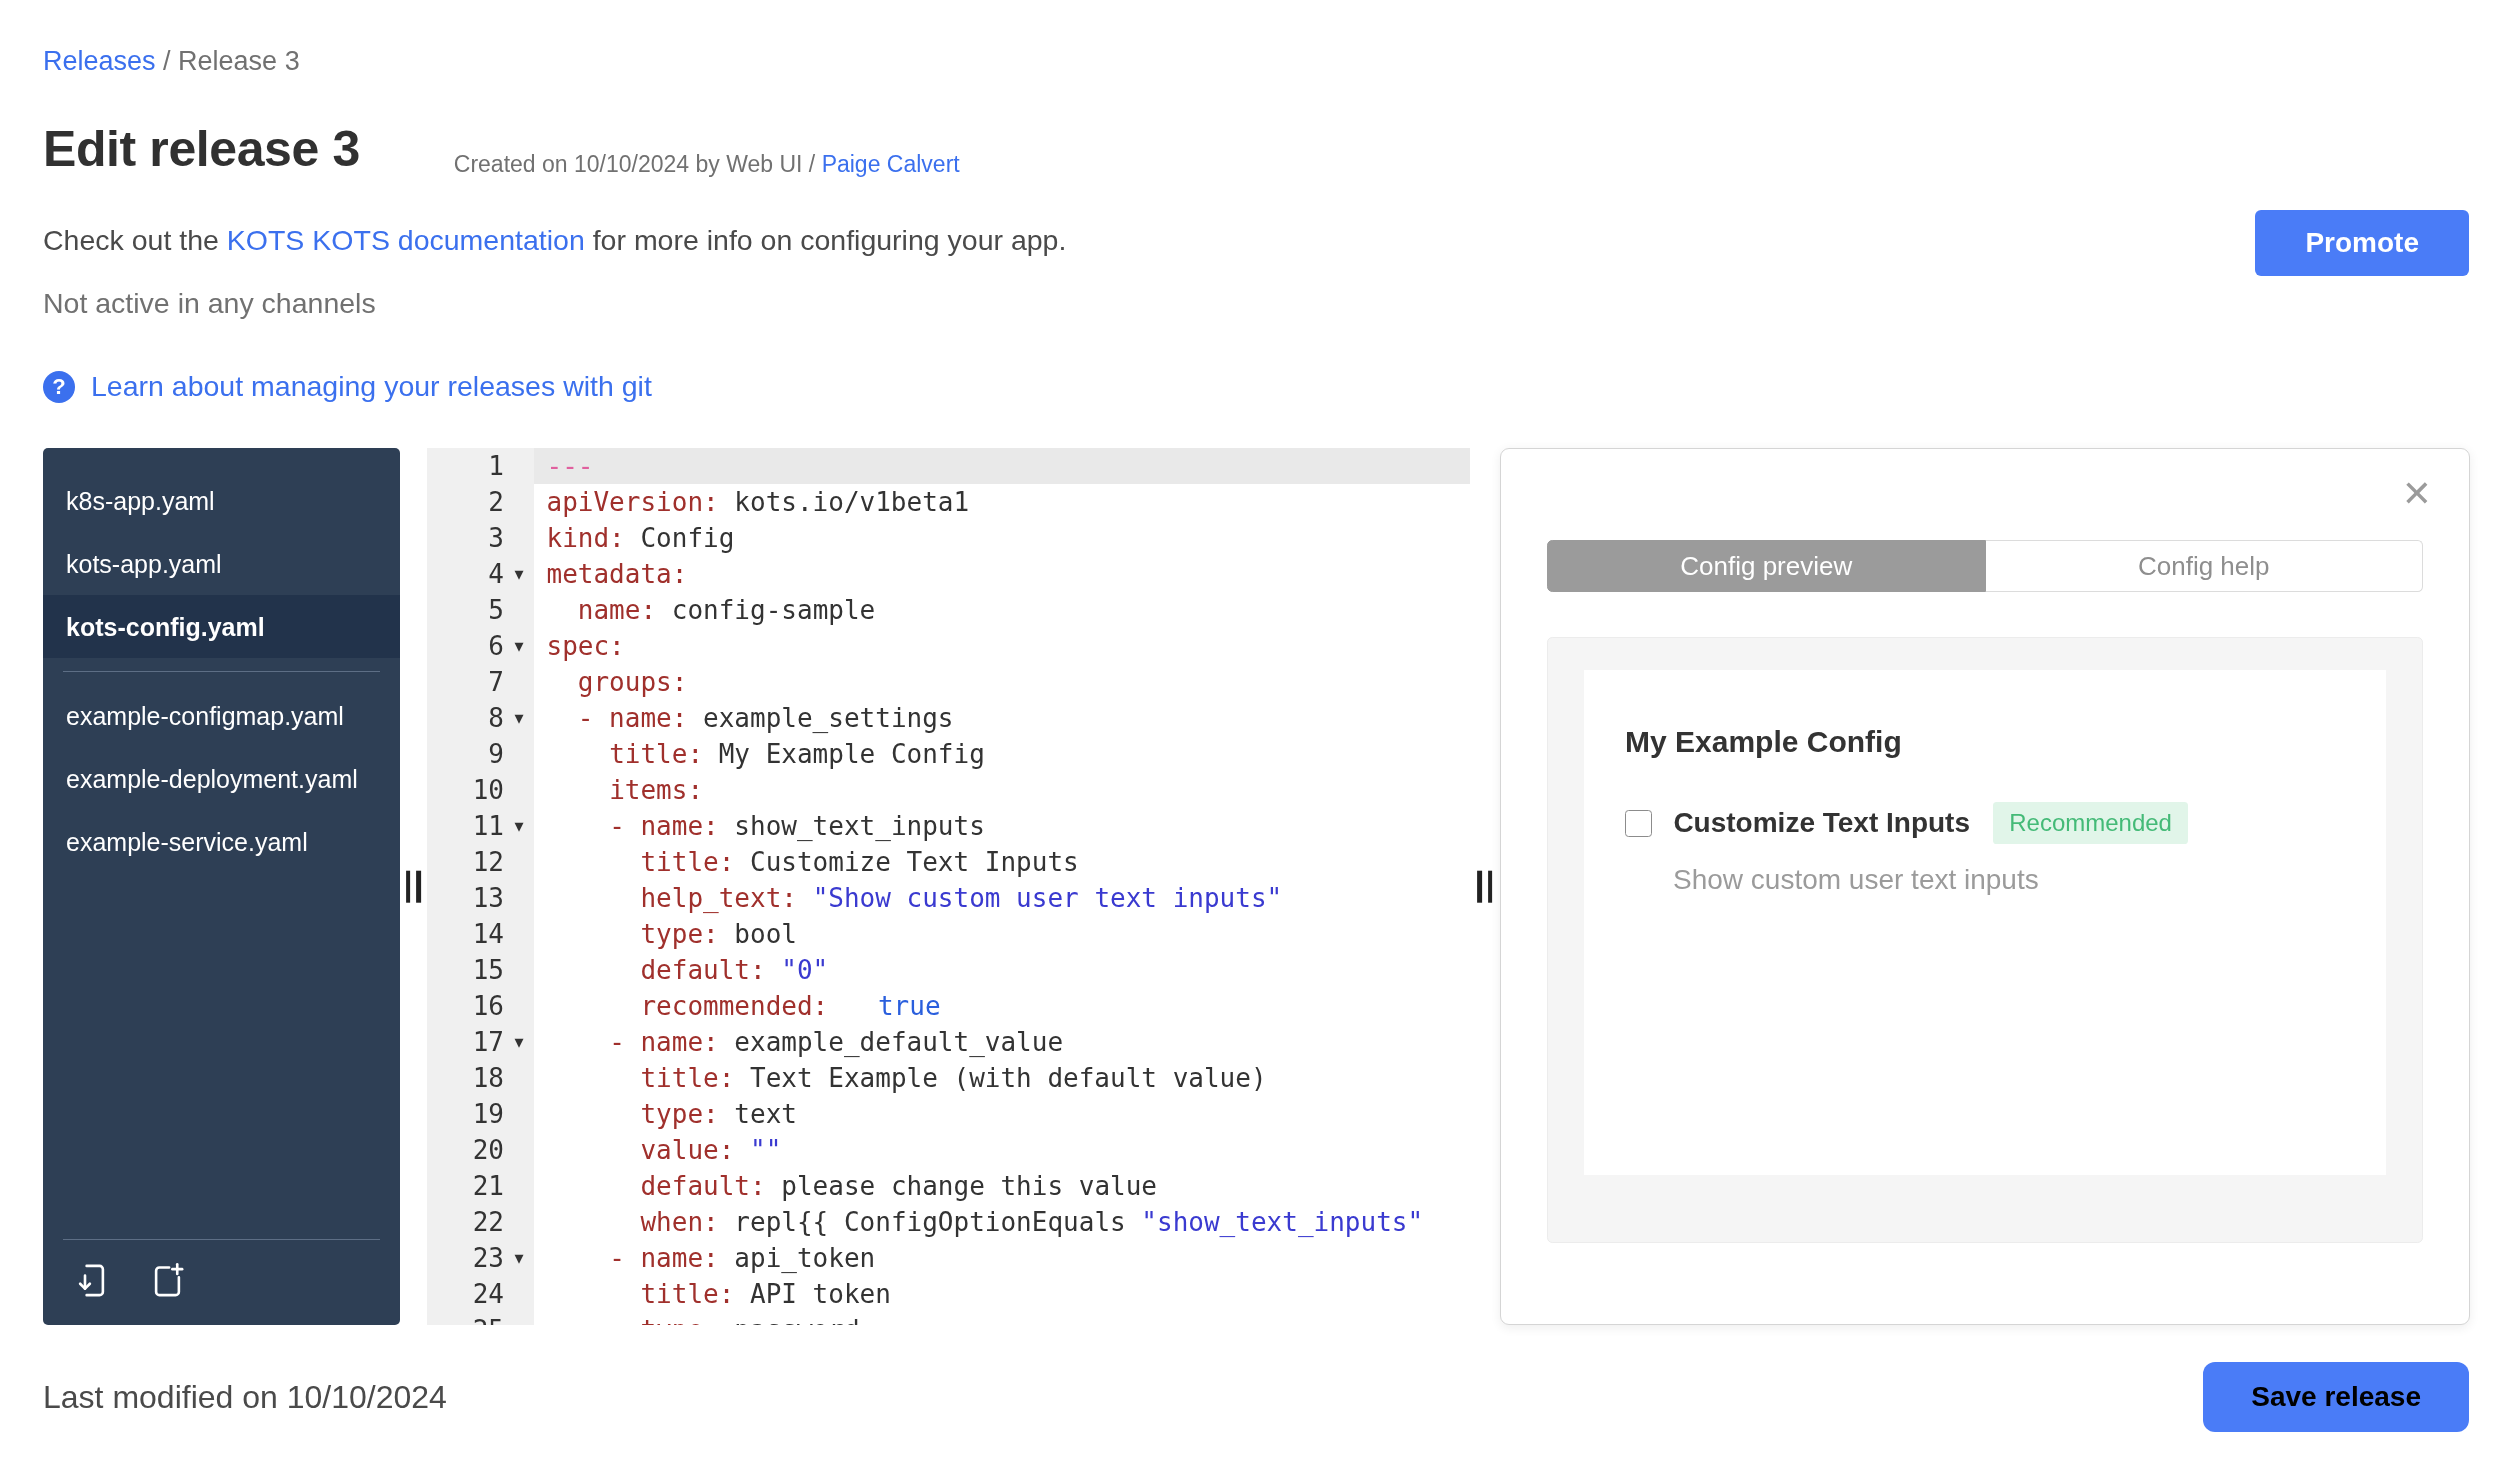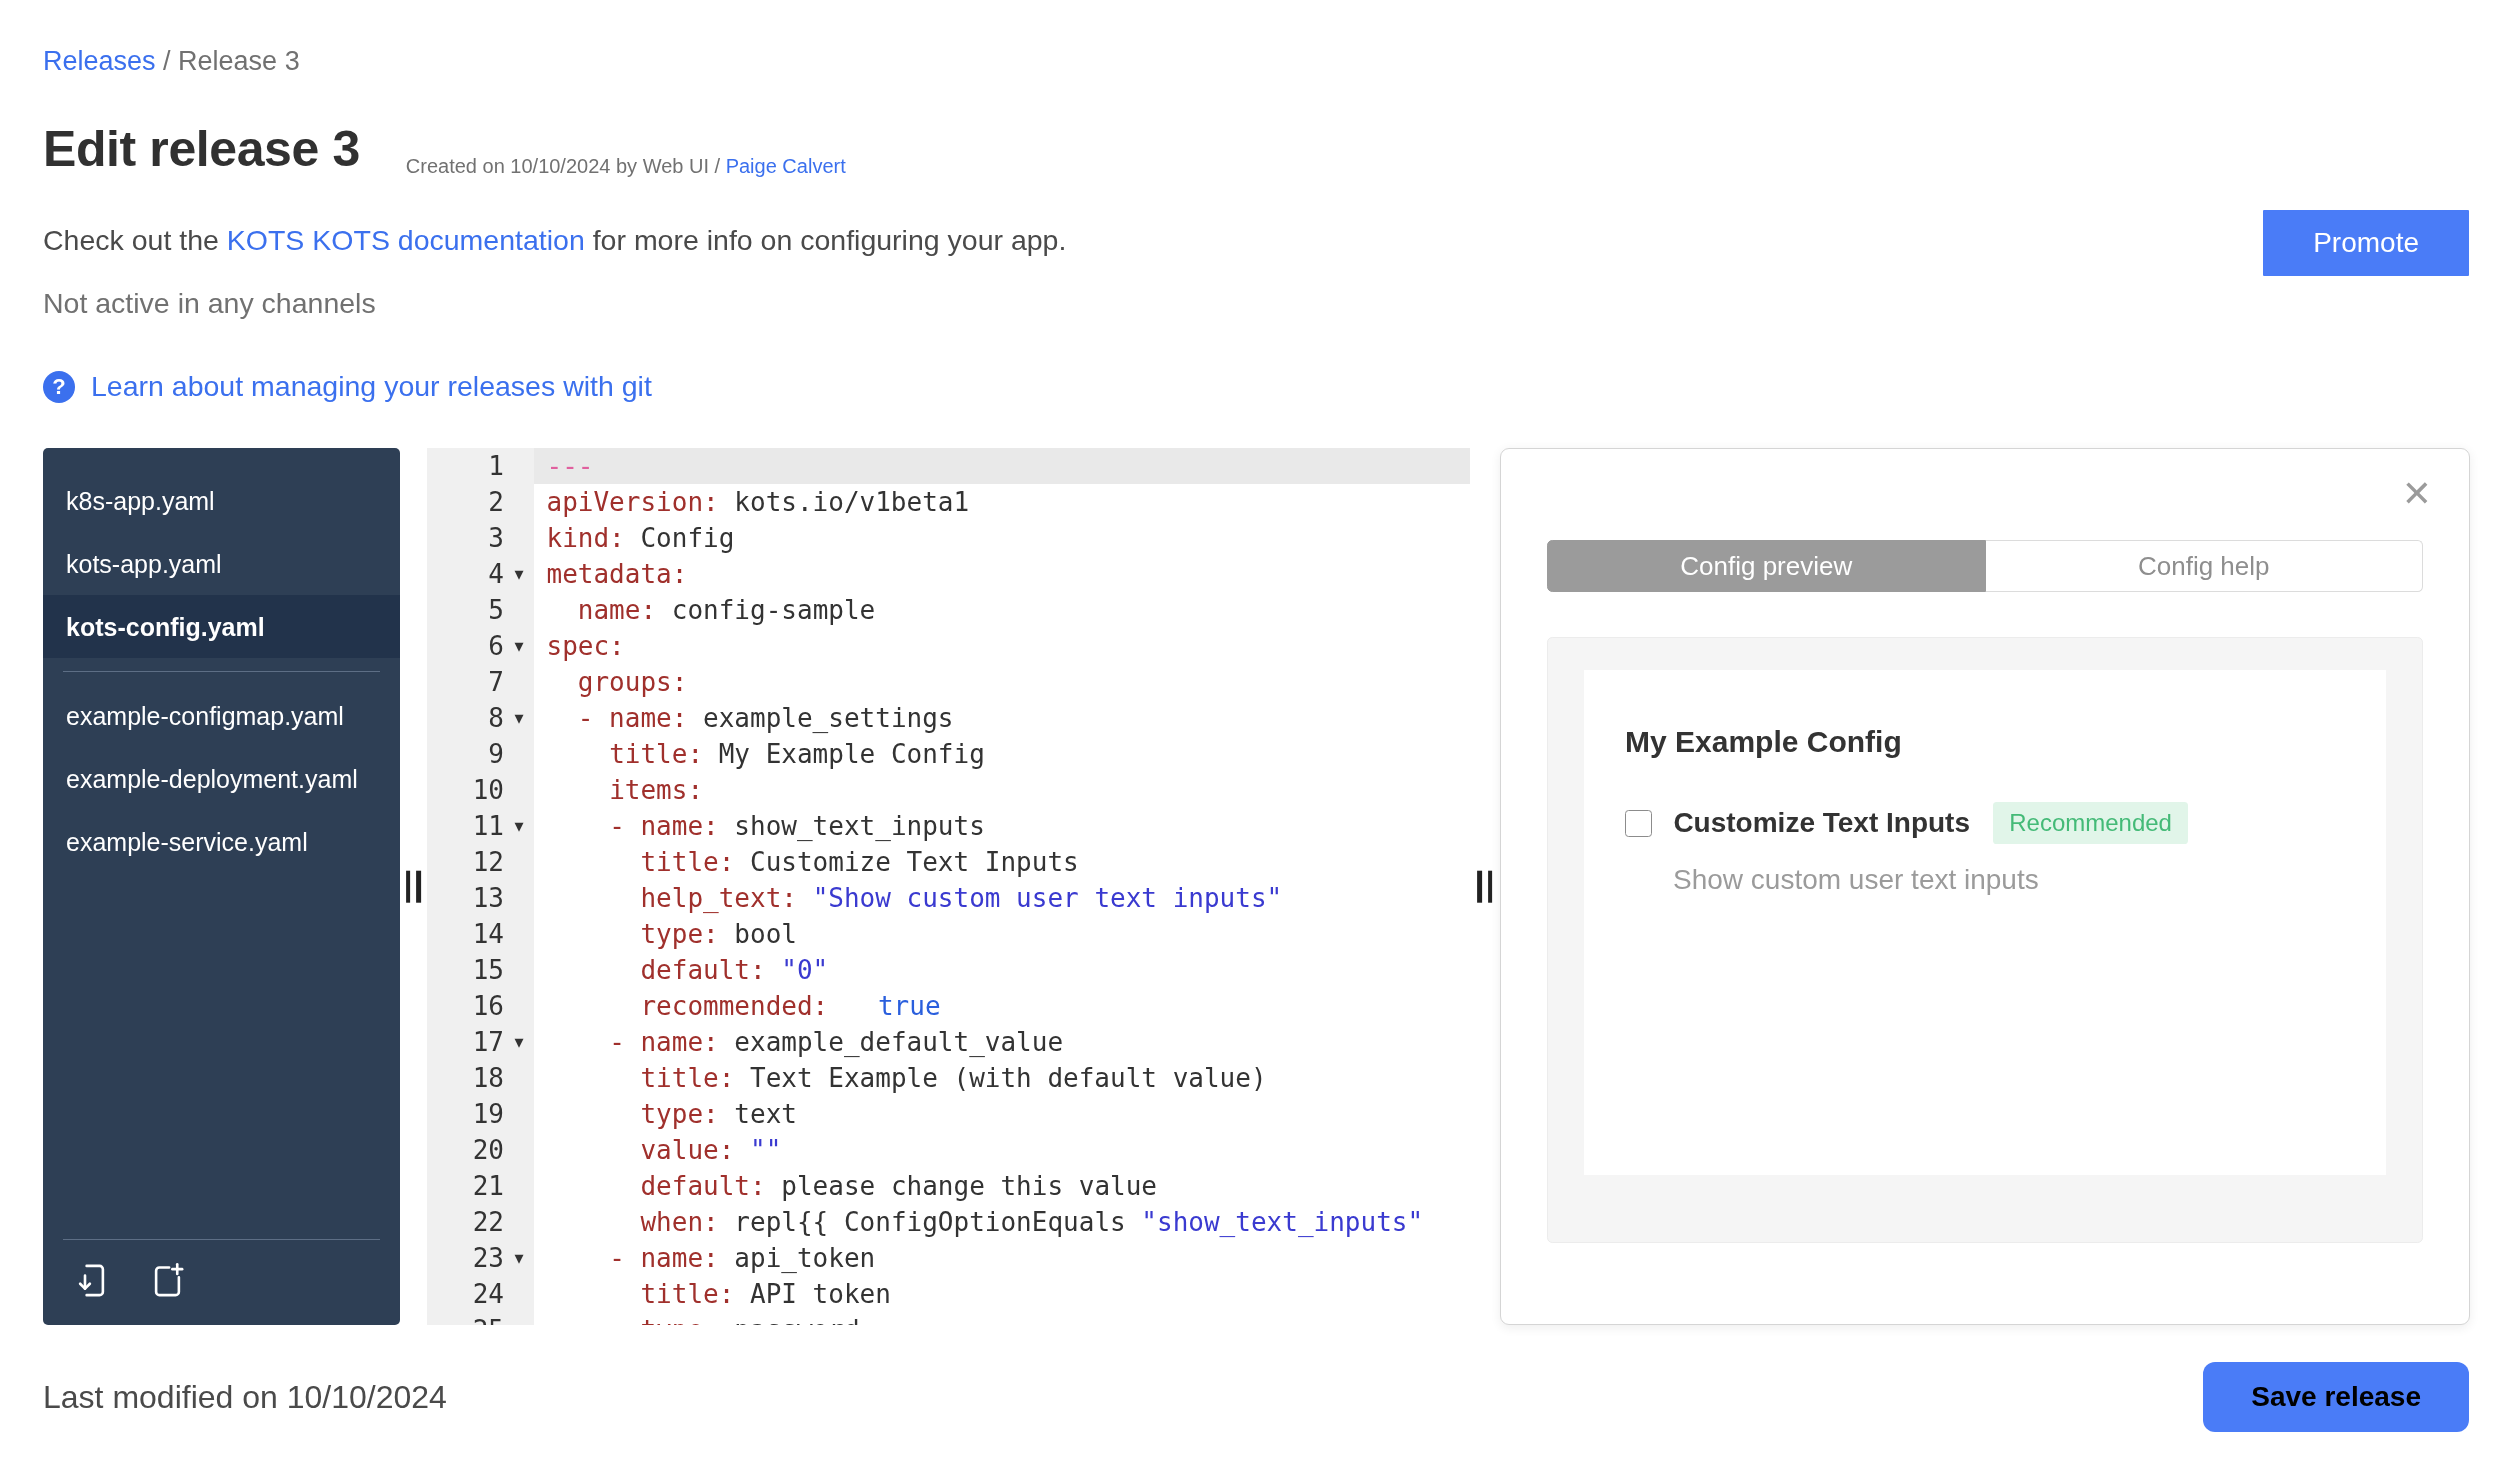--- a/index.html
+++ b/index.html
@@ -13,27 +13,27 @@
 
   .page { position: relative; padding: 46px 43px 12px 43px; width: 100%; height: 100%; }
 
   
   .breadcrumb { font-size: 27px; margin-bottom: 43px; }
   .bc-link { color: #3b70ee; }
   .bc-sep, .bc-current { color: #717171; }
 
   .title-row { display: flex; align-items: flex-end; gap: 46px; }
   .page-title { font-size: 50px; font-weight: bold; color: #313131; letter-spacing: -0.4px; }
-  .created { font-size: 20px; color: #717171; }
+  .created { font-size: 23px; color: #717171; margin-left: 48px; }
 
   .promote-btn {
     position: absolute; top: 210px; right: 43px;
-    background: #4a7cf7; color: #fff; border: none; border-radius: 1px;
+    background: #4a7cf7; color: #fff; border: none; border-radius: 6px;
     font-family: "Liberation Sans", sans-serif;
-    font-size: 28px; font-weight: normal; padding: 17px 50px; cursor: pointer;
+    font-size: 28px; font-weight: bold; padding: 17px 50px; cursor: pointer;
   }
 
   .doc-line { margin-top: 46px; font-size: 28.5px; color: #4a4a4a; }
   .status-line { margin-top: 30px; font-size: 28.5px; color: #717171; }
 
   .git-line { margin-top: 50px; display: flex; align-items: center; gap: 16px; }
   .help-icon {
     width: 32px; height: 32px; border-radius: 50%;
     background: #3b70ee; color: #fff; font-size: 22px; font-weight: bold;
     display: flex; align-items: center; justify-content: center; flex: none;

